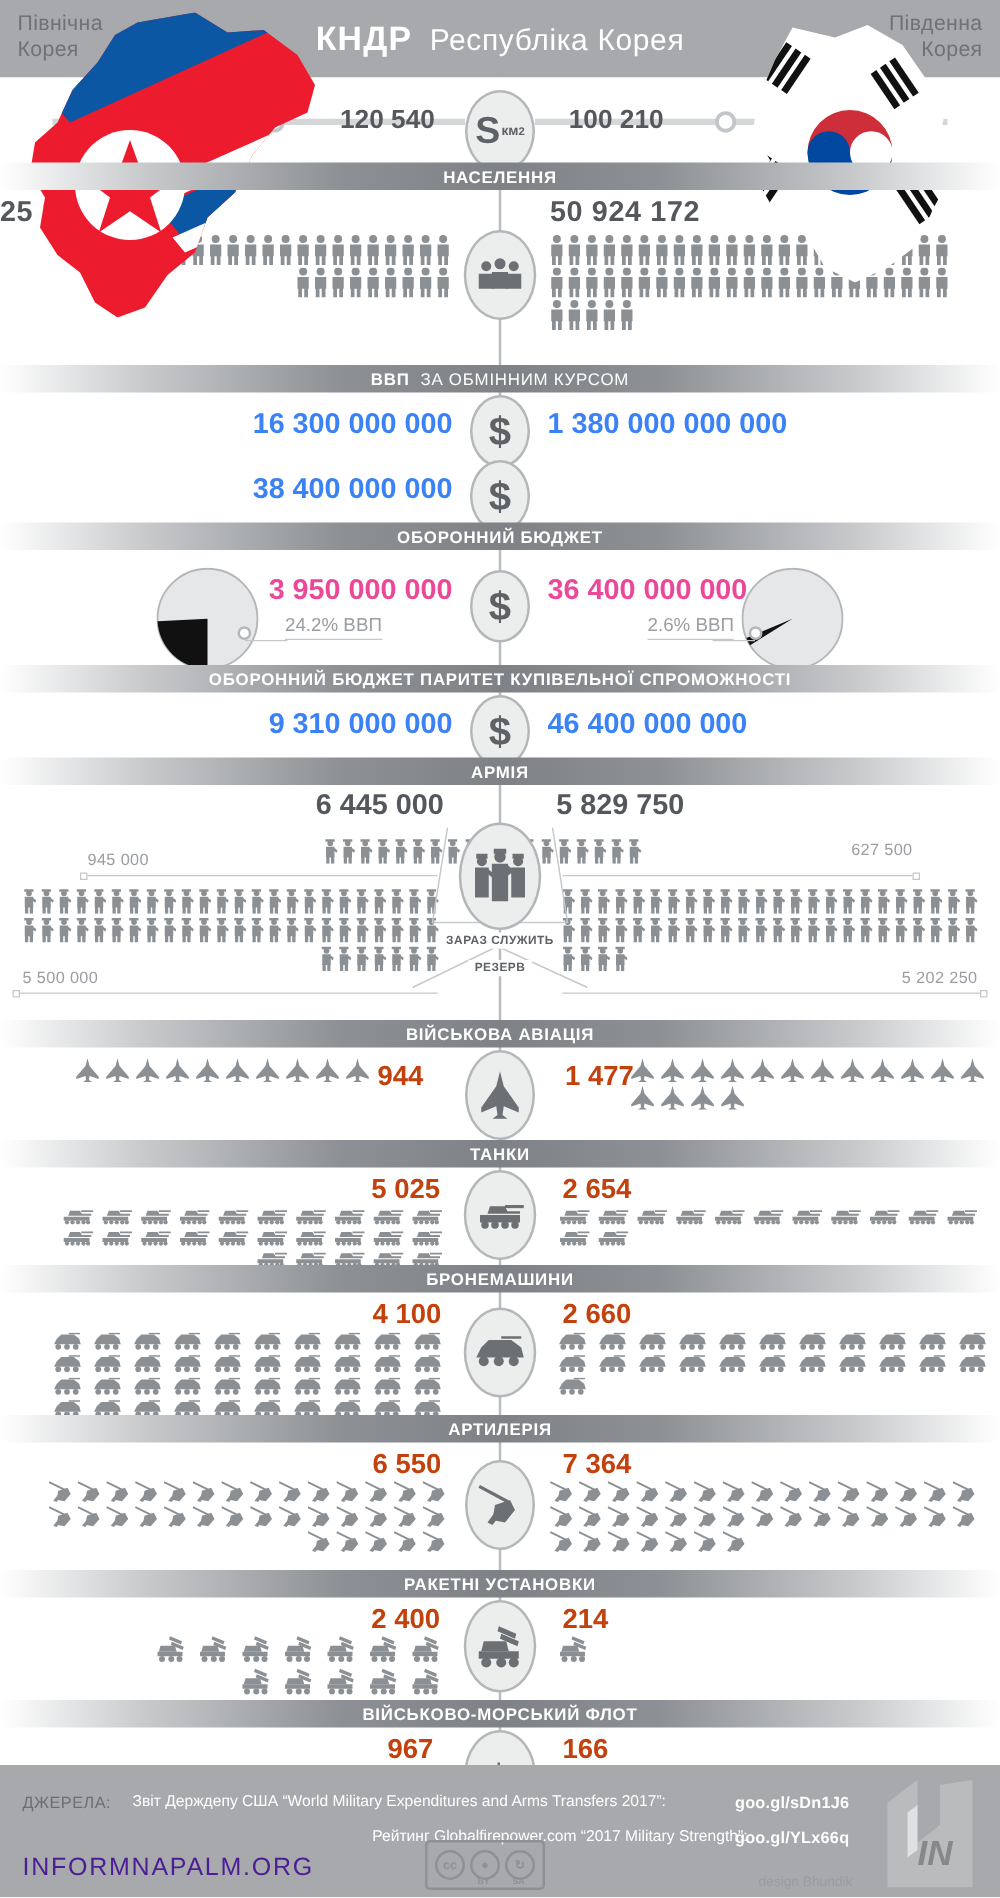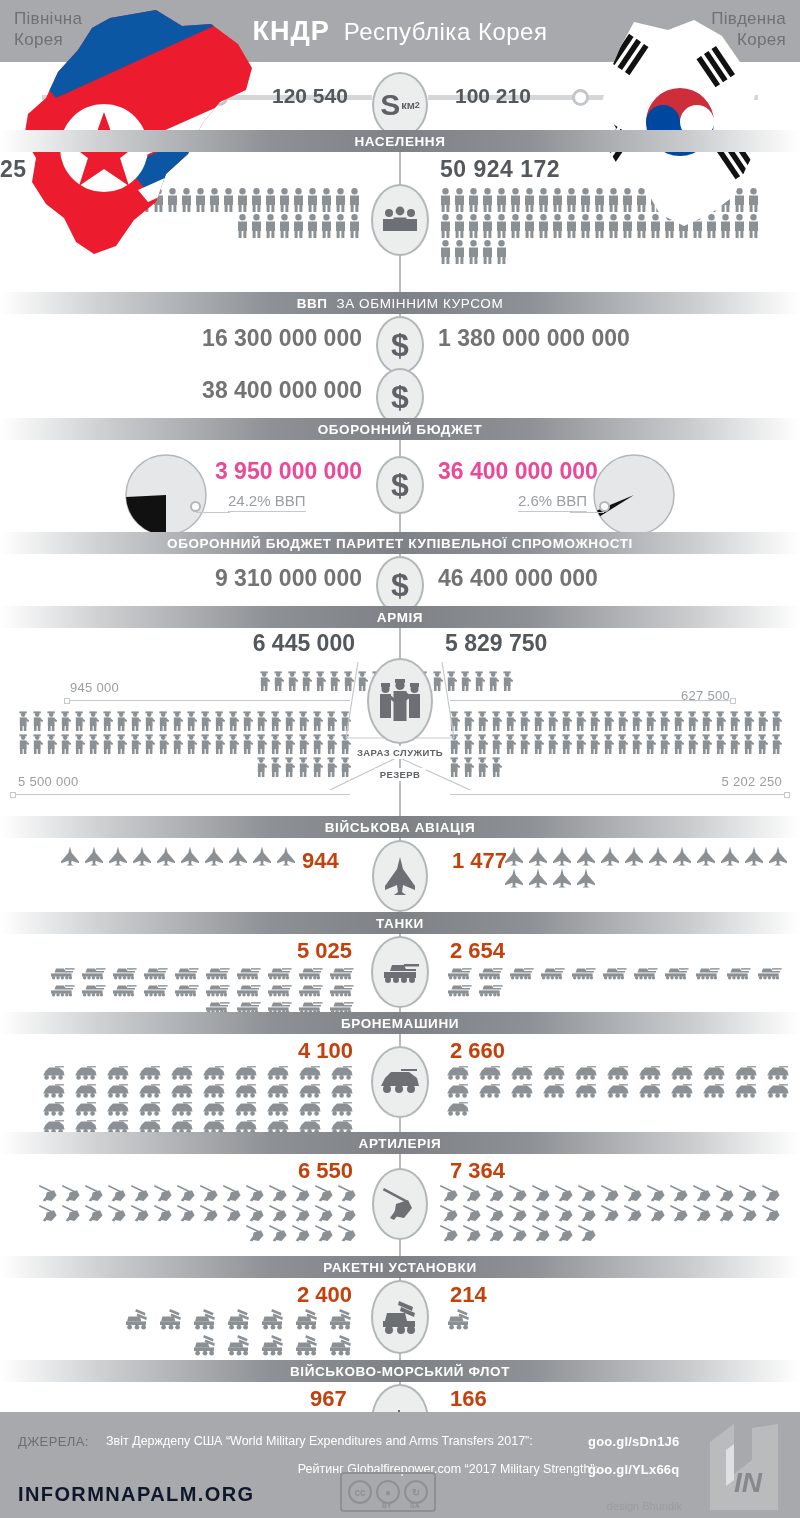--- a/index.html
+++ b/index.html
@@ -101,21 +101,21 @@
   
   .pop-row { height: 140px; }
   .pop-num-l { position: absolute; left: 0; top: 6px; width: 360px; text-align: left; }
   .pop-num-r { position: absolute; left: 440px; top: 6px; width: 360px; text-align: left; }
   .pop-icons-l { position: absolute; right: 440px; top: 36px; width: 230px; }
   .pop-icons-r { position: absolute; left: 440px; top: 36px; width: 330px; }
   .pop-badge { top: 32px; width: 58px; height: 72px; }
 
   
   .money-row { height: 52px; }
-  .money-num { position: absolute; top: 11px; font-size: 23px; font-weight: 700; color: #737373; }
+  .money-num { position: absolute; top: 11px; font-size: 23px; font-weight: 700; color: #3b82f6; }
   .money-num.l { left: 0; width: 362px; text-align: right; }
   .money-num.r { left: 438px; width: 362px; text-align: left; }
   .dollar-badge { top: 2px; width: 48px; height: 58px; font-size: 32px; font-weight: 700; }
 
   
   .def-row { height: 92px; }
   .def-num { position: absolute; top: 18px; font-size: 23px; font-weight: 700; color: #ec4899; }
   .def-num.l { left: 0; width: 362px; text-align: right; }
   .def-num.r { left: 438px; width: 362px; text-align: left; }
   .def-pct {
@@ -169,21 +169,21 @@
   .src-line { position: absolute; font-size: 12.5px; color: #ffffff; white-space: nowrap; }
   .src-line.a { left: 106px; top: 22px; }
   .src-line.b { right: 202px; top: 50px; }
   .src-url {
     position: absolute; font-size: 13px; font-weight: 700; color: #ffffff; letter-spacing: .2px;
   }
   .src-url.a { left: 588px; top: 22px; }
   .src-url.b { left: 588px; top: 50px; }
   .brand {
     position: absolute; left: 18px; bottom: 12px;
-    font-size: 20px; font-weight: 700; color: #0f172a; letter-spacing: 1.4px;
+    font-size: 20px; font-weight: 400; color: #4c1d95; letter-spacing: 1.4px;
   }
   .cc-box {
     position: absolute; left: 340px; bottom: 6px; width: 96px; height: 40px;
     border: 2px solid #8e9194; border-radius: 4px; display: flex;
     align-items: center; justify-content: center; gap: 4px;
   }
   .cc-circ {
     width: 24px; height: 24px; border-radius: 50%; border: 2px solid #8e9194;
     display: flex; align-items: center; justify-content: center;
     font-size: 10px; font-weight: 700; color: #8e9194;
@@ -1345,21 +1345,21 @@
           </svg>
         </span>
       </div>
 
     <div class="bracket" style="left:64px;top:72px;width:286px;"></div>
     <div class="bracket-tick" style="left:64px;top:70px;"></div>
     <div class="sub-num" style="left:70px;top:52px;">945 000</div>
 
     <div class="bracket" style="right:64px;top:72px;width:286px;"></div>
     <div class="bracket-tick" style="right:64px;top:70px;"></div>
-    <div class="sub-num" style="right:70px;top:60px;">627 500</div>
+    <div class="sub-num" style="right:70px;top:44px;">627 500</div>
 
     <div class="icons rev" style="position:absolute;left:6px;top:82px;width:345px;">
         <span class="ico">
           <svg width="11" height="21" viewBox="0 0 11 21">
             <g fill="#8b9094">
               <path d="M1.4 1.4h7.4v2H1.4z"></path>
               <circle cx="5.2" cy="4.6" r="2.3"></circle>
               <path d="M1.8 7.4h6.8v8.6H1.8z"></path>
               <rect x="2" y="15.6" width="2.6" height="5.4"></rect>
               <rect x="5.8" y="15.6" width="2.6" height="5.4"></rect>

